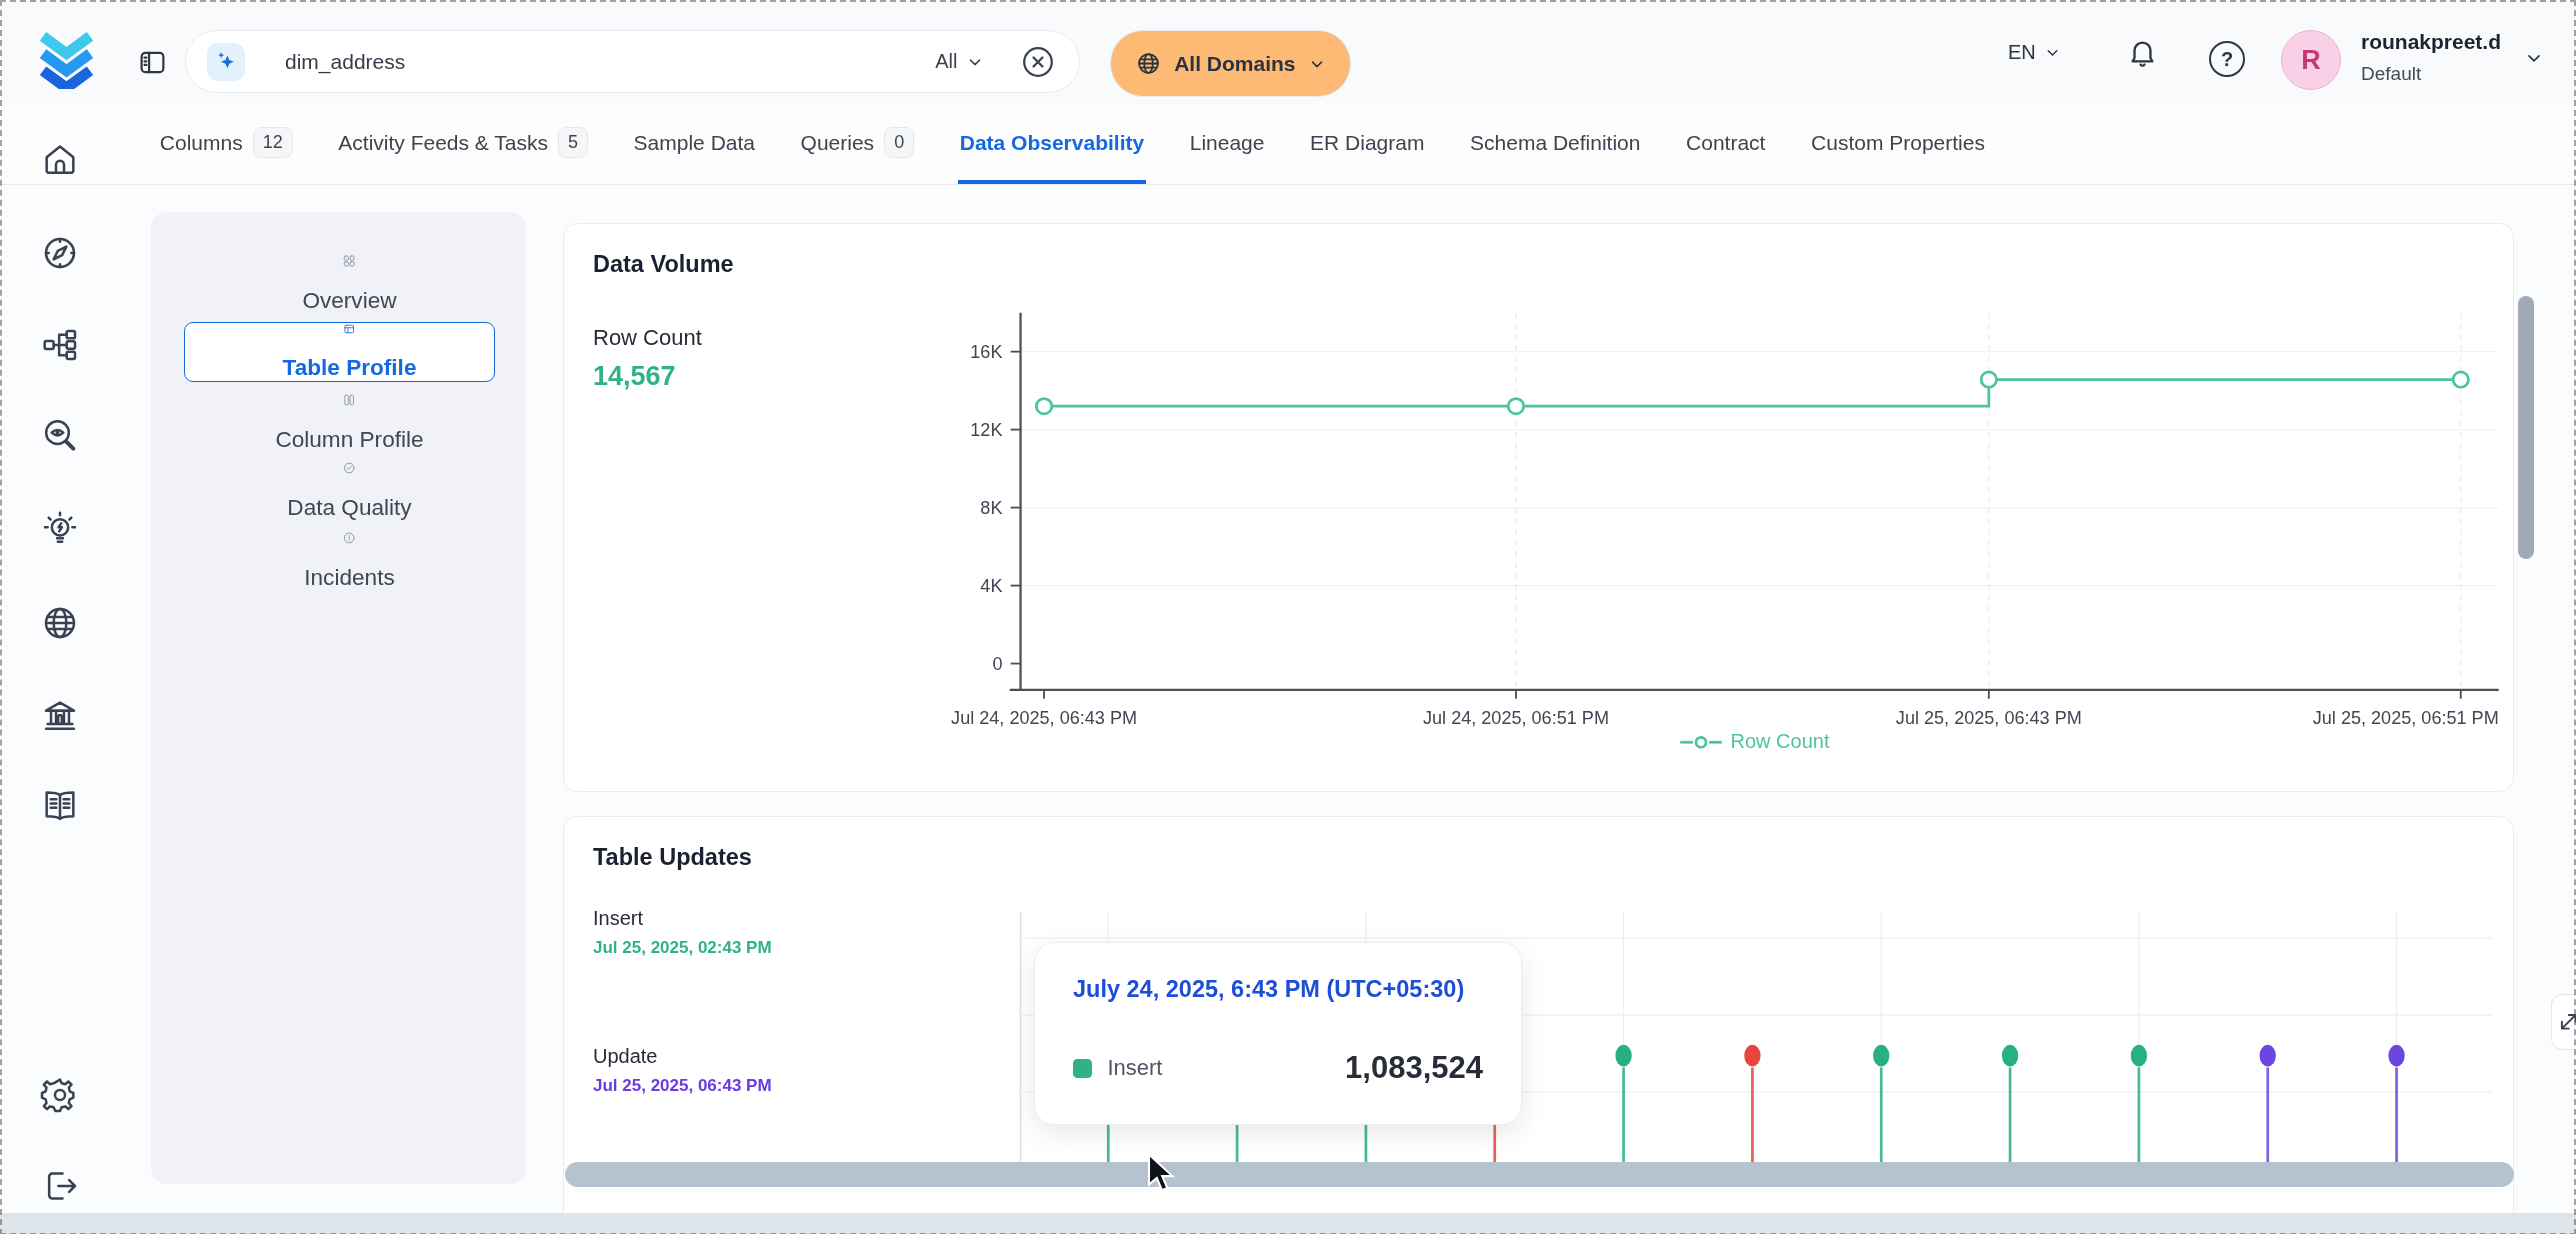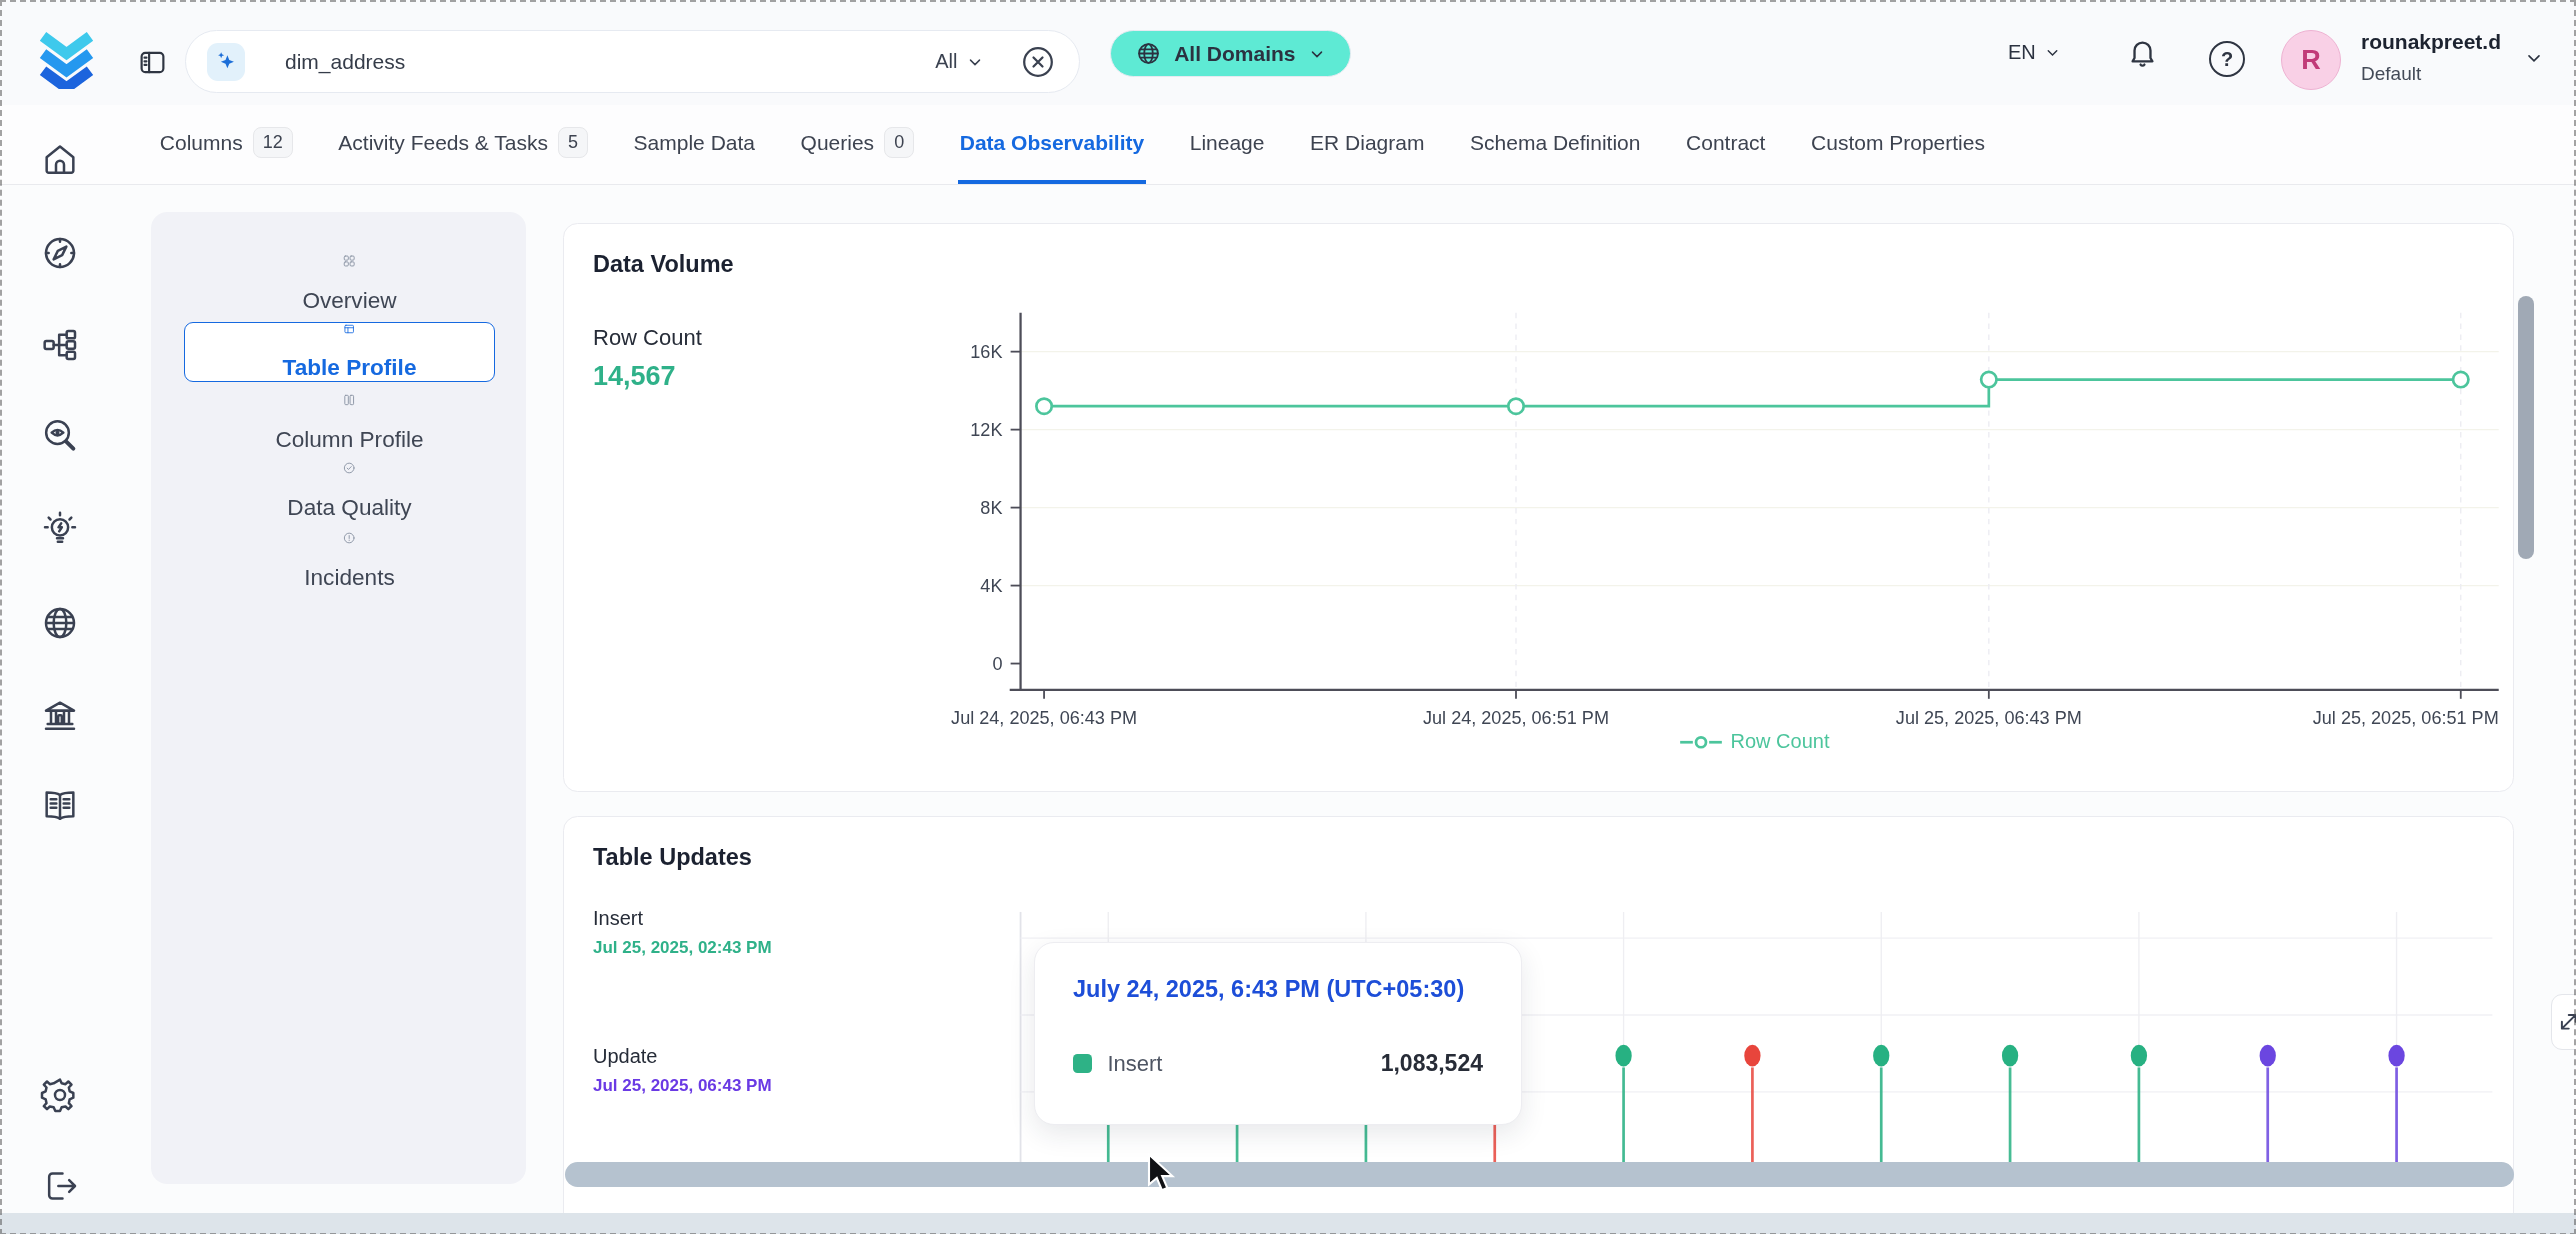--- a/index.html
+++ b/index.html
@@ -13,21 +13,21 @@
   .panel-toggle{position:absolute;left:138px;top:48px;width:29px;height:29px;cursor:pointer;}
   .search-pill{position:absolute;left:185px;top:30px;width:895px;height:63px;background:#ffffff;
        border:1.8px solid #e6eaf1;border-radius:33px;display:flex;align-items:center;
        padding-left:21px;box-sizing:border-box;}
   .sparkle-box{width:38px;height:38px;border-radius:11px;background:#e2f1fb;display:flex;
        align-items:center;justify-content:center;flex:0 0 auto;}
   .search-value{margin-left:40px;font-size:21px;color:#353c49;}
   .search-right{margin-left:auto;display:flex;align-items:center;margin-right:23.5px;}
   .search-scope{display:flex;align-items:center;gap:8.1px;font-size:20px;color:#3a4150;cursor:pointer;}
   .search-clear{margin-left:36px;cursor:pointer;display:flex;}
-  .domains-btn{position:absolute;left:1110px;top:30px;height:47px;padding:0 23.5px;background:#5eead4;
+  .domains-btn{position:absolute;left:1110px;top:30px;height:67px;padding:0 23.5px;background:#fdba74;
        border:1.8px solid #e6eaf1;border-radius:33px;display:flex;align-items:center;gap:12.7px;
        box-sizing:border-box;cursor:pointer;}
   .domains-label{font-size:21px;font-weight:600;color:#2b3240;}
   .lang{position:absolute;left:2008px;top:0;height:105px;display:flex;align-items:center;gap:8.1px;
        font-size:20px;color:#2b3240;cursor:pointer;}
   .bell{position:absolute;left:2126px;top:36px;cursor:pointer;}
   .help{position:absolute;left:2209px;top:41px;width:36px;height:36px;border:2.3px solid #2f3542;
        border-radius:50%;display:flex;align-items:center;justify-content:center;font-size:20px;
        font-weight:700;color:#2f3542;box-sizing:border-box;cursor:pointer;}
   .avatar{position:absolute;left:2281px;top:30px;width:60px;height:60px;border-radius:50%;
@@ -78,21 +78,21 @@
   .upd-value.purple{color:#6a3ae4;}
   
   .tooltip{position:absolute;left:470px;top:125px;width:488px;height:183px;background:#fff;
        border:1.8px solid #ededf1;border-radius:20px;box-shadow:0 9px 27px rgba(30,40,60,.10);
        z-index:3;box-sizing:border-box;}
   .tooltip-title{position:absolute;left:38px;top:33px;font-size:23.5px;font-weight:700;color:#1d4ed8;
        white-space:nowrap;}
   .tooltip-row{position:absolute;left:38px;right:38px;top:107px;display:flex;align-items:center;}
   .tt-swatch{width:19px;height:19px;border-radius:4.5px;background:#2eb286;flex:0 0 auto;}
   .tt-series{margin-left:15.4px;font-size:22px;color:#4e5563;}
-  .tt-value{margin-left:auto;font-size:23px;font-weight:600;color:#272c37;}
+  .tt-value{margin-left:auto;font-size:31px;font-weight:600;color:#272c37;}
   
   .h-scrollbar{position:absolute;left:565px;top:1162px;width:1949px;height:25px;background:#b5c2cf;
        border-radius:12.7px;z-index:6;cursor:pointer;}
   .bottom-track{position:absolute;left:0;top:1213px;width:2576px;height:22px;background:#dde4ea;z-index:5;}
   .v-scrollbar{position:absolute;left:2518px;top:296px;width:16.3px;height:263px;background:#a0a9b5;
        border-radius:8.1px;z-index:6;cursor:pointer;}
   .expand-btn{position:absolute;left:2551px;top:994px;width:42px;height:56px;background:#fff;
        border:1.8px solid #e4e6eb;border-radius:11px;z-index:6;display:flex;align-items:center;
        padding-left:5.4px;box-sizing:border-box;cursor:pointer;}
   .cursor{position:absolute;left:1146px;top:1153px;z-index:40;}

